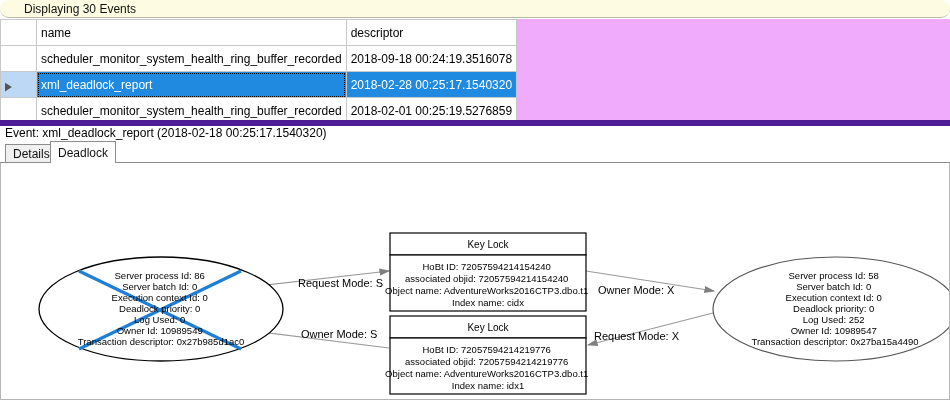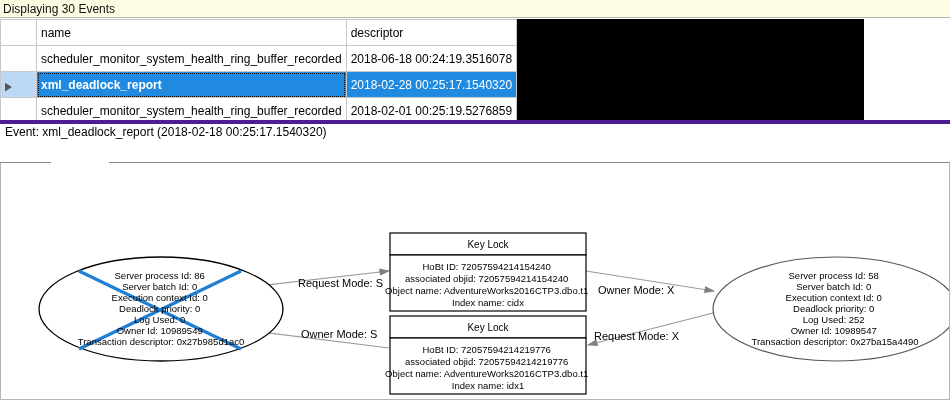--- a/index.html
+++ b/index.html
@@ -26,32 +26,33 @@
   .banner {
     position: absolute;
     left: 0; top: 0;
     width: 950px;
     height: 18px;
     background: #fdfce3;
     border-bottom: 1px solid #b8b8a8;
     box-sizing: border-box;
     display: flex;
     align-items: center;
-    padding-left: 3px;
+    padding-left: 24px;
     font-size: 12px;
     color: #111;
+    border-radius: 9px;
   }
 
   
   .grid-wrap {
     position: absolute;
     left: 0; top: 19px;
-    width: 864px;
+    width: 950px;
     height: 101px;
-    background: #000000;
+    background: #f0abfc;
     box-sizing: border-box;
     overflow: hidden;
   }
   table.grid {
     border-collapse: collapse;
     table-layout: fixed;
     background: #ffffff;
     font-size: 12px;
   }
   table.grid col.c-sel { width: 36px; }
@@ -81,42 +82,41 @@
   tr.selected td.sel-cell {
     background: #bcd8f5;
   }
   tr.selected td.data-cell {
     background: #1f8ae0;
     color: #ffffff;
   }
   tr.selected td.focus-cell {
     outline: 1px dotted #0a0a0a;
     outline-offset: -2px;
-    font-weight: bold;
   }
   .arrow-glyph {
     font-size: 9px;
     line-height: 1;
     display: inline-block;
     transform: scaleY(1.25);
   }
 
   
   .event-caption {
     position: absolute;
     left: 0; top: 120px;
     width: 950px;
     height: 20px;
     box-sizing: border-box;
     display: flex;
     align-items: center;
     padding-left: 5px;
     font-size: 12px;
     background: #ffffff;
-    border-top: 4px solid #4c1d95;
+    border-top: 6px solid #4c1d95;
   }
 
   
   .tabstrip {
     position: absolute;
     left: 0; top: 141px;
     width: 950px;
     height: 22px;
     box-sizing: border-box;
   }
@@ -213,21 +213,21 @@
         <tr>
           <th></th>
           <th>name</th>
           <th>descriptor</th>
         </tr>
       </thead>
       <tbody>
         <tr>
           <td class="sel-cell"></td>
           <td class="data-cell">scheduler_monitor_system_health_ring_buffer_recorded</td>
-          <td class="data-cell">2018-06-18 00:24:19.3516078</td>
+          <td class="data-cell">2018-09-18 00:24:19.3516078</td>
         </tr>
         <tr class="selected">
           <td class="sel-cell">
             <span class="arrow-glyph">▶</span>
           </td>
           <td class="data-cell focus-cell">xml_deadlock_report</td>
           <td class="data-cell">2018-02-28 00:25:17.1540320</td>
         </tr>
         <tr>
           <td class="sel-cell"></td>
@@ -235,20 +235,28 @@
           <td class="data-cell">2018-02-01 00:25:19.5276859</td>
         </tr>
       </tbody>
     </table>
   </div>
 
   <div class="event-caption">
     <span>Event: xml_deadlock_report (2018-02-18 00:25:17.1540320)</span>
   </div>
 
+  <div class="tabstrip">
+    <div class="tab inactive">
+      <span>Details</span>
+    </div>
+    <div class="tab active">
+      <span>Deadlock</span>
+    </div>
+  </div>
   <div class="tabline"></div>
   <div class="tabline-cover"></div>
 
   <div class="graph-pane">
     <svg width="948" height="236" viewBox="0 0 948 236">
       <defs>
         <marker id="arrowEnd" markerWidth="9" markerHeight="9" refX="8" refY="3" orient="auto" markerUnits="strokeWidth">
           <path d="M0,0 L9,3 L0,6 z" fill="#808080"></path>
         </marker>
       </defs>

